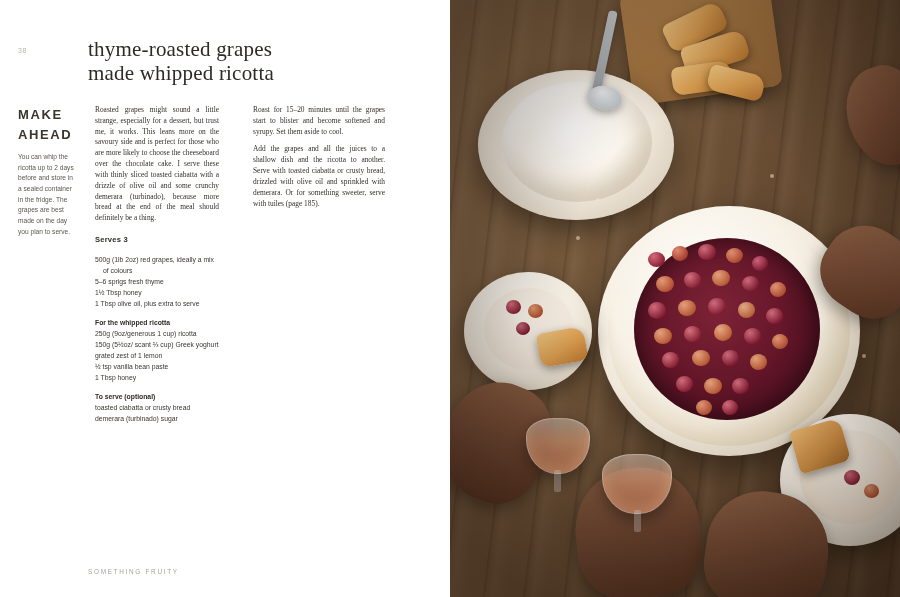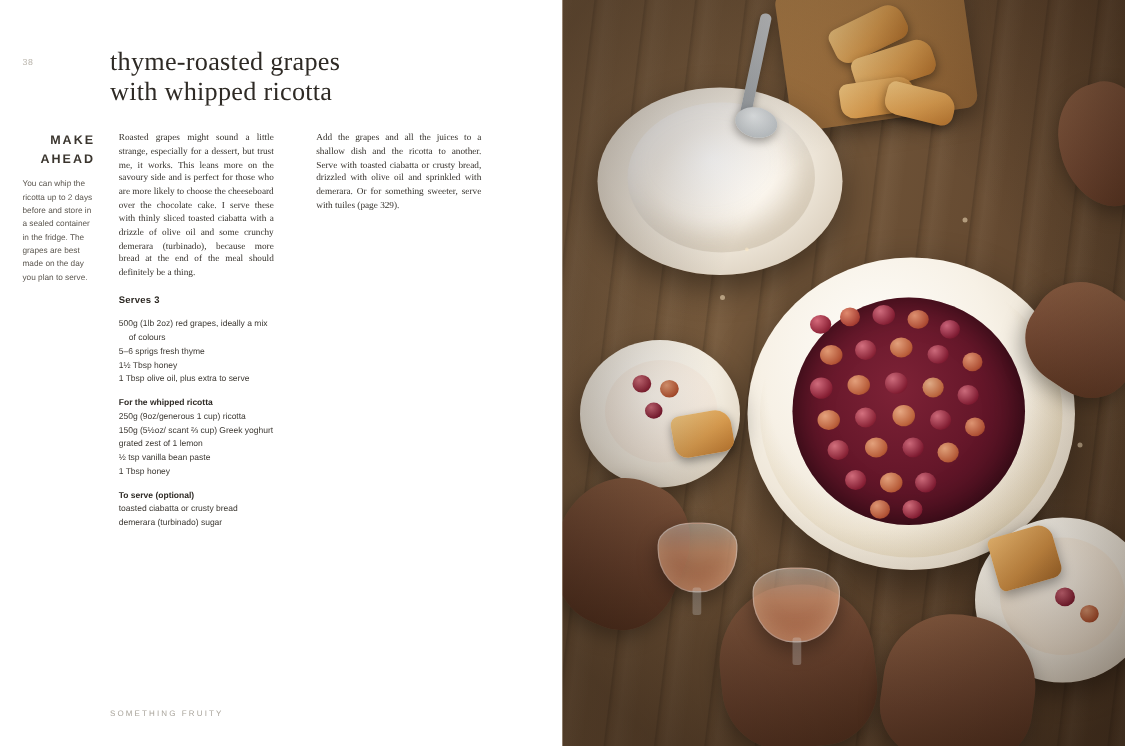--- a/index.html
+++ b/index.html
@@ -45,27 +45,26 @@
     letter-spacing: 0.2px;
   }
 
   .make-ahead {
     position: absolute;
     left: 18px; top: 105px;
     width: 58px;
   }
   .make-ahead .ma-head {
     font-family: "Liberation Sans", sans-serif;
-    font-size: 10px;
+    font-size: 13px;
     font-weight: bold;
     letter-spacing: 1.6px;
     color: #3a352e;
     line-height: 1.5;
     text-transform: uppercase;
-    text-align: right;
   }
   .make-ahead .ma-body {
     margin-top: 8px;
     font-family: "Liberation Sans", sans-serif;
     font-size: 6.6px;
     line-height: 1.62;
     color: #5b564f;
   }
 
   .col {
@@ -268,21 +267,21 @@
 <body>
 
 <div class="page">
 
   <div class="left-page">
 
     <div class="folio">38</div>
 
     <div class="recipe-title">
       <div>thyme-roasted grapes</div>
-      <div>with whipped ricotta</div>
+      <div>made whipped ricotta</div>
     </div>
 
     <div class="make-ahead">
       <div class="ma-head">
         <div>MAKE</div>
         <div>AHEAD</div>
       </div>
       <div class="ma-body">You can whip the ricotta up to 2 days before and store in a sealed container in the fridge. The grapes are best made on the day you plan to serve.</div>
     </div>
 
@@ -301,21 +300,22 @@
         <div class="ing-item">grated zest of 1 lemon</div>
         <div class="ing-item">½ tsp vanilla bean paste</div>
         <div class="ing-item">1 Tbsp honey</div>
         <div class="ing-head">To serve (optional)</div>
         <div class="ing-item">toasted ciabatta or crusty bread</div>
         <div class="ing-item">demerara (turbinado) sugar</div>
       </div>
     </div>
 
     <div class="col col-2">
-      <p>Add the grapes and all the juices to a shallow dish and the ricotta to another. Serve with toasted ciabatta or crusty bread, drizzled with olive oil and sprinkled with demerara. Or for something sweeter, serve with tuiles (page 329).</p>
+      <p>Roast for 15–20 minutes until the grapes start to blister and become softened and syrupy. Set them aside to cool.</p>
+      <p>Add the grapes and all the juices to a shallow dish and the ricotta to another. Serve with toasted ciabatta or crusty bread, drizzled with olive oil and sprinkled with demerara. Or for something sweeter, serve with tuiles (page 185).</p>
     </div>
 
     <div class="footer-note">SOMETHING FRUITY</div>
   </div>
 
   <div class="photo">
     <div class="photo-inner">
       <div class="board"></div>
 
       <div class="toast-board"></div>

